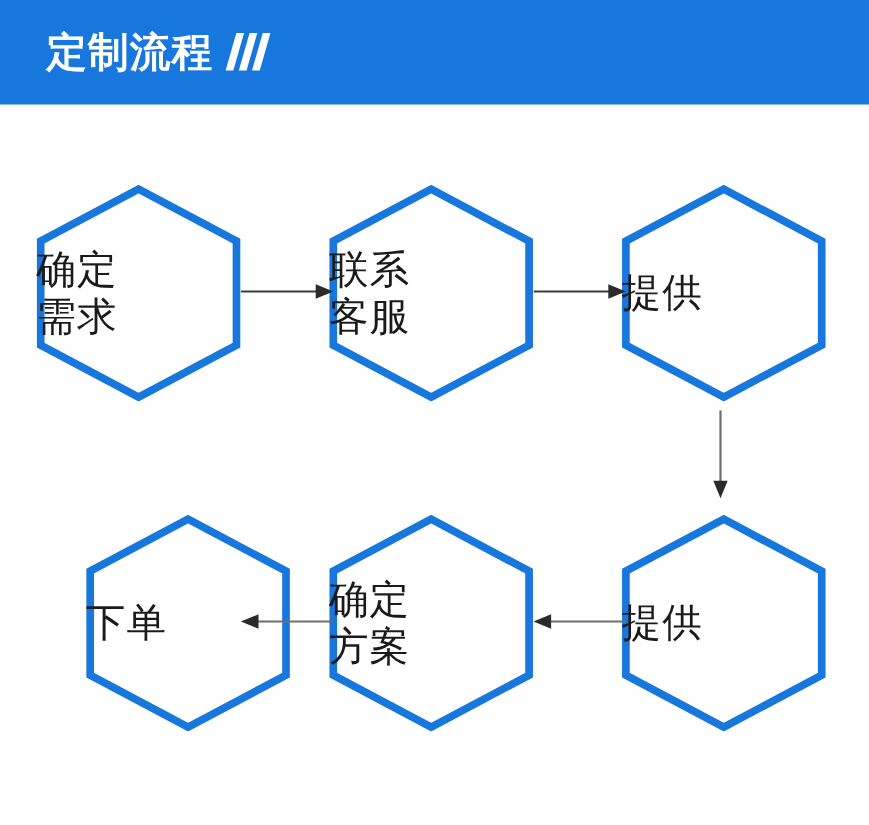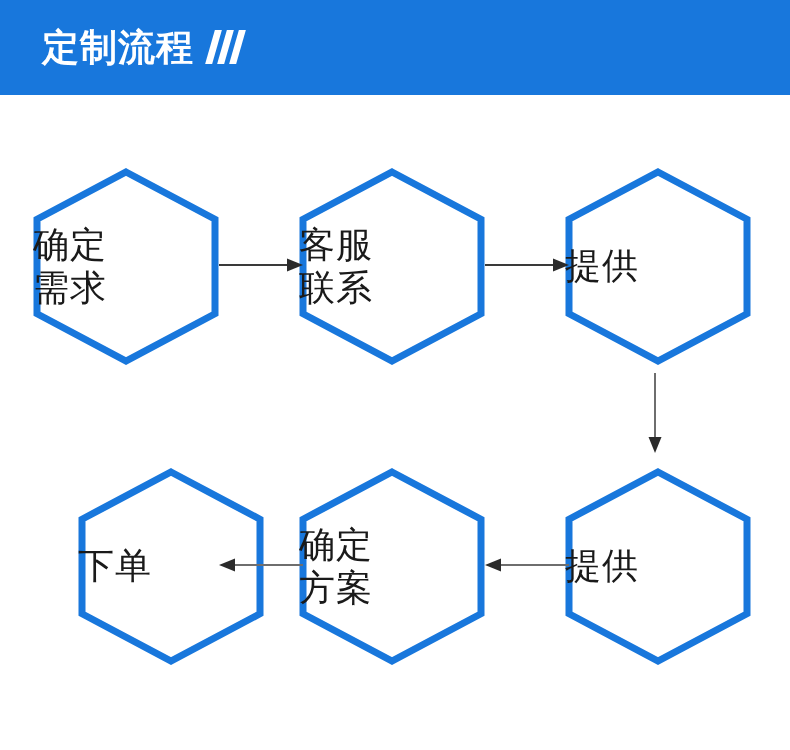--- a/index.html
+++ b/index.html
@@ -140,22 +140,22 @@
       <span>确定</span>
       <span>需求</span>
     </div>
   </div>
 
   <div class="hex-node" id="node-2">
     <svg viewBox="0 0 186 197" xmlns="http://www.w3.org/2000/svg">
       <polygon points="93,4 182,51.25 182,145.75 93,193 4,145.75 4,51.25" fill="#ffffff" stroke="#1877dc" stroke-width="7" stroke-linejoin="miter"></polygon>
     </svg>
     <div class="hex-label">
+      <span>联系</span>
       <span>客服</span>
-      <span>联系</span>
     </div>
   </div>
 
   <div class="hex-node" id="node-3">
     <svg viewBox="0 0 186 197" xmlns="http://www.w3.org/2000/svg">
       <polygon points="93,4 182,51.25 182,145.75 93,193 4,145.75 4,51.25" fill="#ffffff" stroke="#1877dc" stroke-width="7" stroke-linejoin="miter"></polygon>
     </svg>
     <div class="hex-label">
       <span>提供</span>
     </div>

